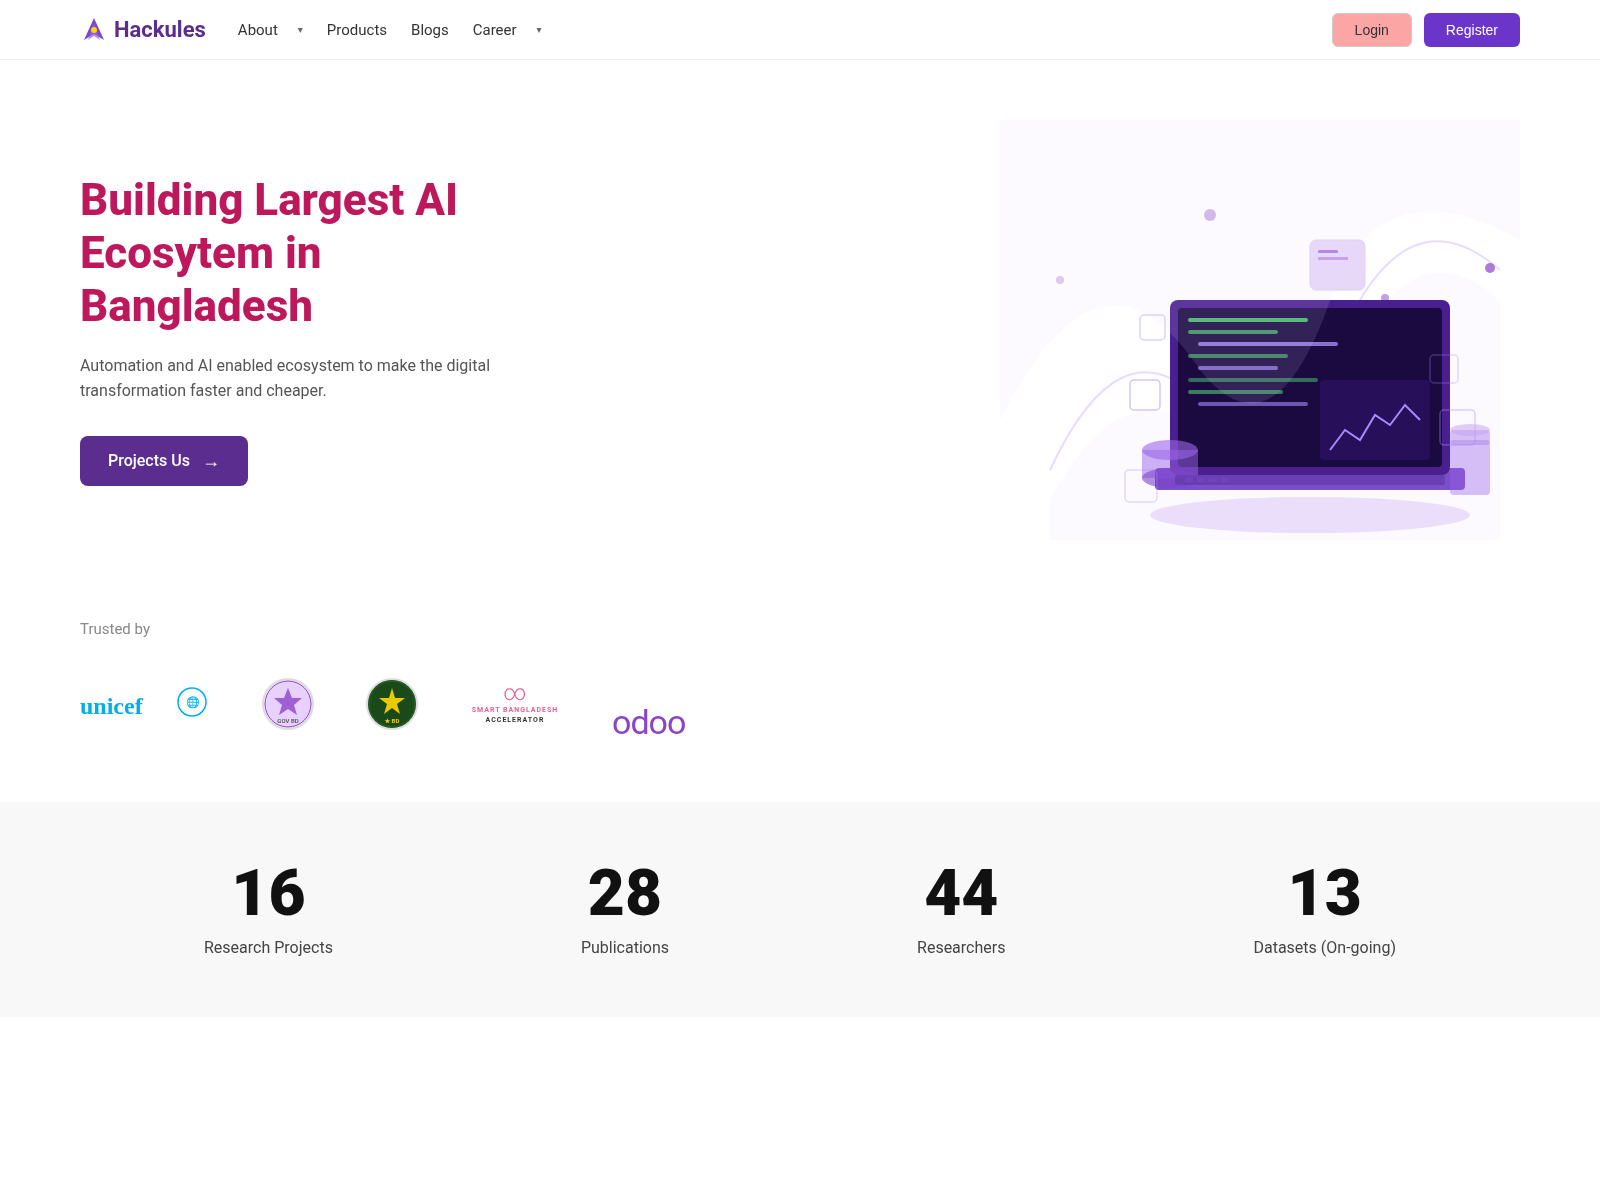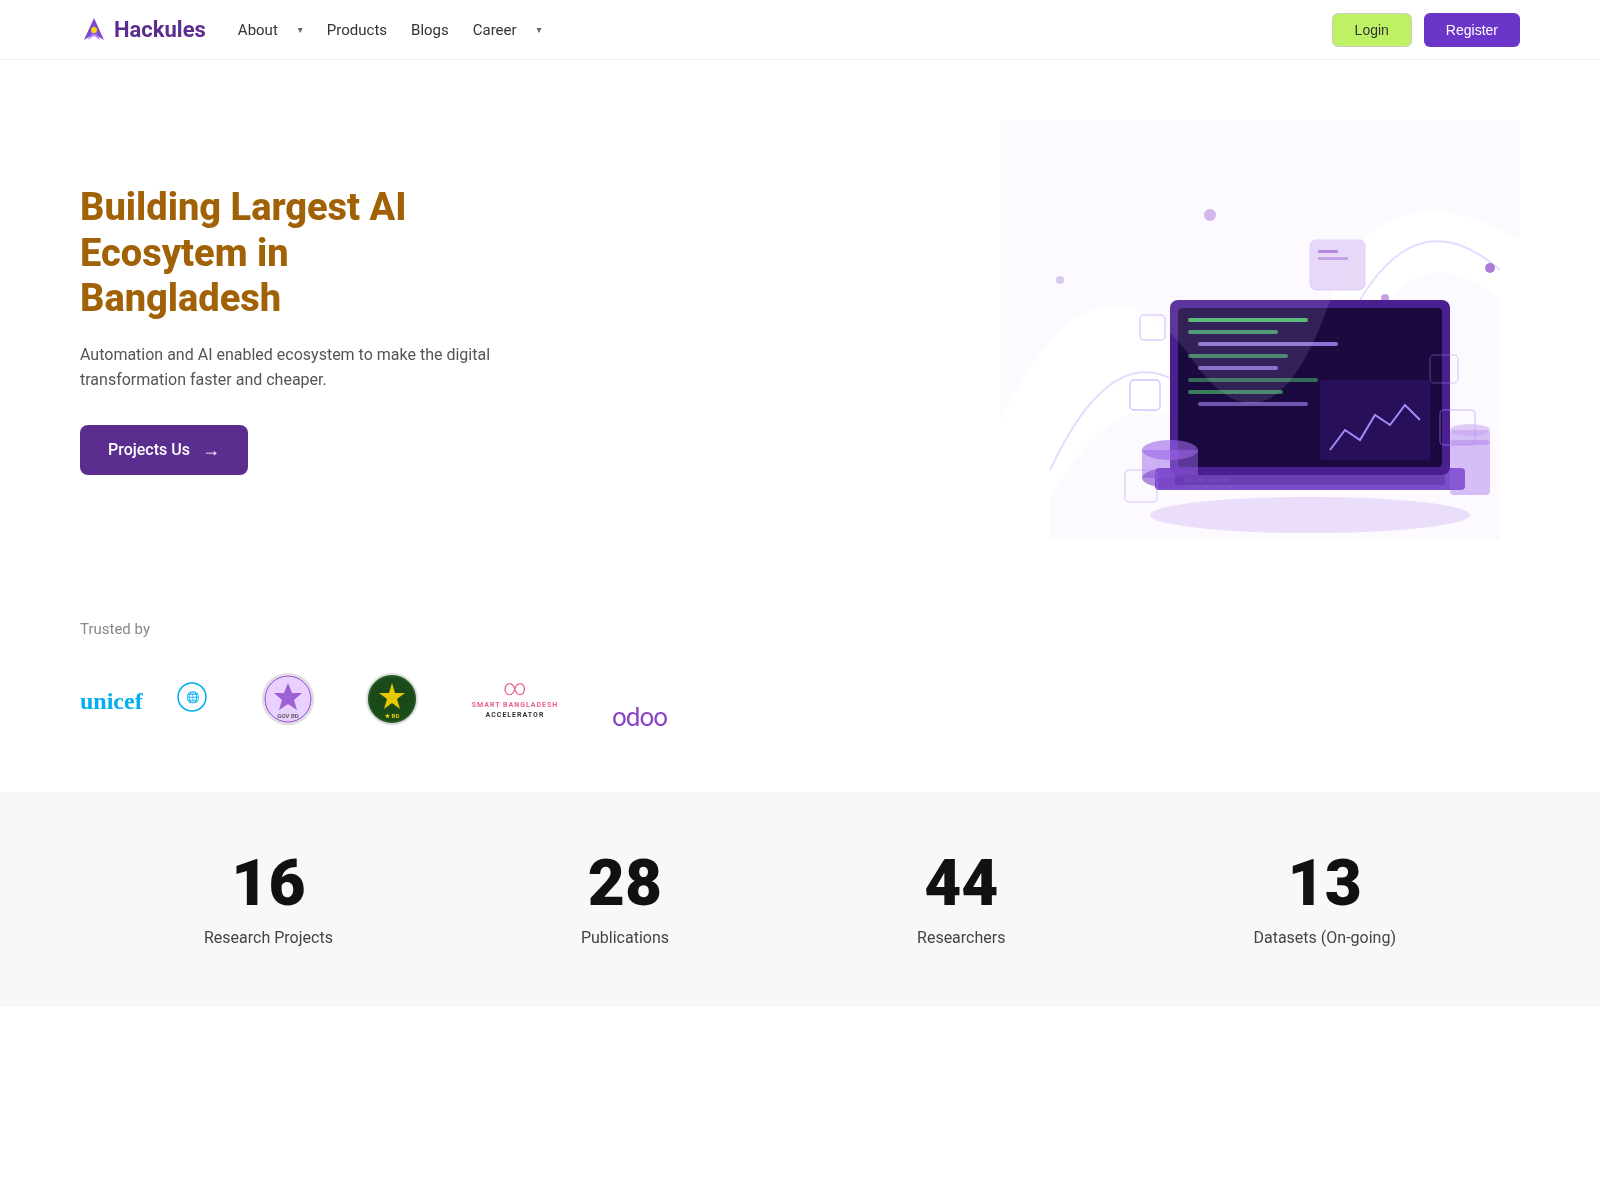--- a/index.html
+++ b/index.html
@@ -13,34 +13,34 @@
     }
     .navbar-left { display: flex; align-items: center; gap: 32px; }
     .logo { display: flex; align-items: center; gap: 6px; font-size: 22px; font-weight: 700; color: #5b2d8e; text-decoration: none; }
     .logo-icon { width: 28px; height: 28px; }
     .nav-links { display: flex; align-items: center; gap: 24px; }
     .nav-link { font-size: 15px; color: #333; text-decoration: none; display: flex; align-items: center; gap: 20px; cursor: pointer; }
     .nav-chevron { font-size: 10px; color: #666; }
     .navbar-right { display: flex; gap: 12px; }
     .btn-login {
       padding: 8px 22px; border: 1px solid #ccc; border-radius: 6px;
-      background: #bef264; font-size: 14px; cursor: pointer; color: #333;
+      background: #fca5a5; font-size: 14px; cursor: pointer; color: #333;
     }
     .btn-register {
       padding: 8px 22px; border: none; border-radius: 6px;
       background: #6b35c9; font-size: 14px; cursor: pointer; color: #fff; font-weight: 500;
     }
 
     
     .hero {
       display: flex; align-items: center; justify-content: space-between;
       padding: 60px 80px 40px; min-height: 520px;
     }
     .hero-content { max-width: 480px; }
-    .hero-title { font-size: 38px; font-weight: 800; line-height: 1.2; color: #a16207; margin-bottom: 20px; }
+    .hero-title { font-size: 44px; font-weight: 800; line-height: 1.2; color: #be185d; margin-bottom: 20px; }
     .hero-subtitle { font-size: 16px; color: #555; line-height: 1.6; margin-bottom: 32px; }
     .btn-contact {
       display: inline-flex; align-items: center; gap: 12px;
       padding: 14px 28px; background: #5b2d8e; color: #fff;
       border: none; border-radius: 8px; font-size: 16px; cursor: pointer; font-weight: 500;
       text-decoration: none;
     }
     .btn-arrow { font-size: 18px; }
 
     
@@ -60,21 +60,21 @@
 
     
     .circle-logo {
       width: 52px; height: 52px; border-radius: 50%; border: 2px solid #ddd;
       display: flex; align-items: center; justify-content: center; font-size: 10px; font-weight: 600;
       text-align: center; overflow: hidden;
     }
     .logo-badge-1 { background: #f0e8ff; color: #5b2d8e; font-size: 8px; }
     .logo-badge-2 { background: #1a4a1a; color: #fff; font-size: 8px; }
 
-    .odoo-text { font-size: 26px; font-weight: 400; color: #8b44c8; letter-spacing: -1px; margin-top: 36px; }
+    .odoo-text { font-size: 34px; font-weight: 400; color: #8b44c8; letter-spacing: -1px; margin-top: 36px; }
 
     
     .stats-section {
       background: #f8f8f8; padding: 60px 80px;
       display: flex; justify-content: space-around; align-items: center;
     }
     .stat-item { text-align: center; }
     .stat-number { font-size: 64px; font-weight: 900; color: #111; line-height: 1; margin-bottom: 12px; }
     .stat-label { font-size: 16px; color: #444; }
   </style>

